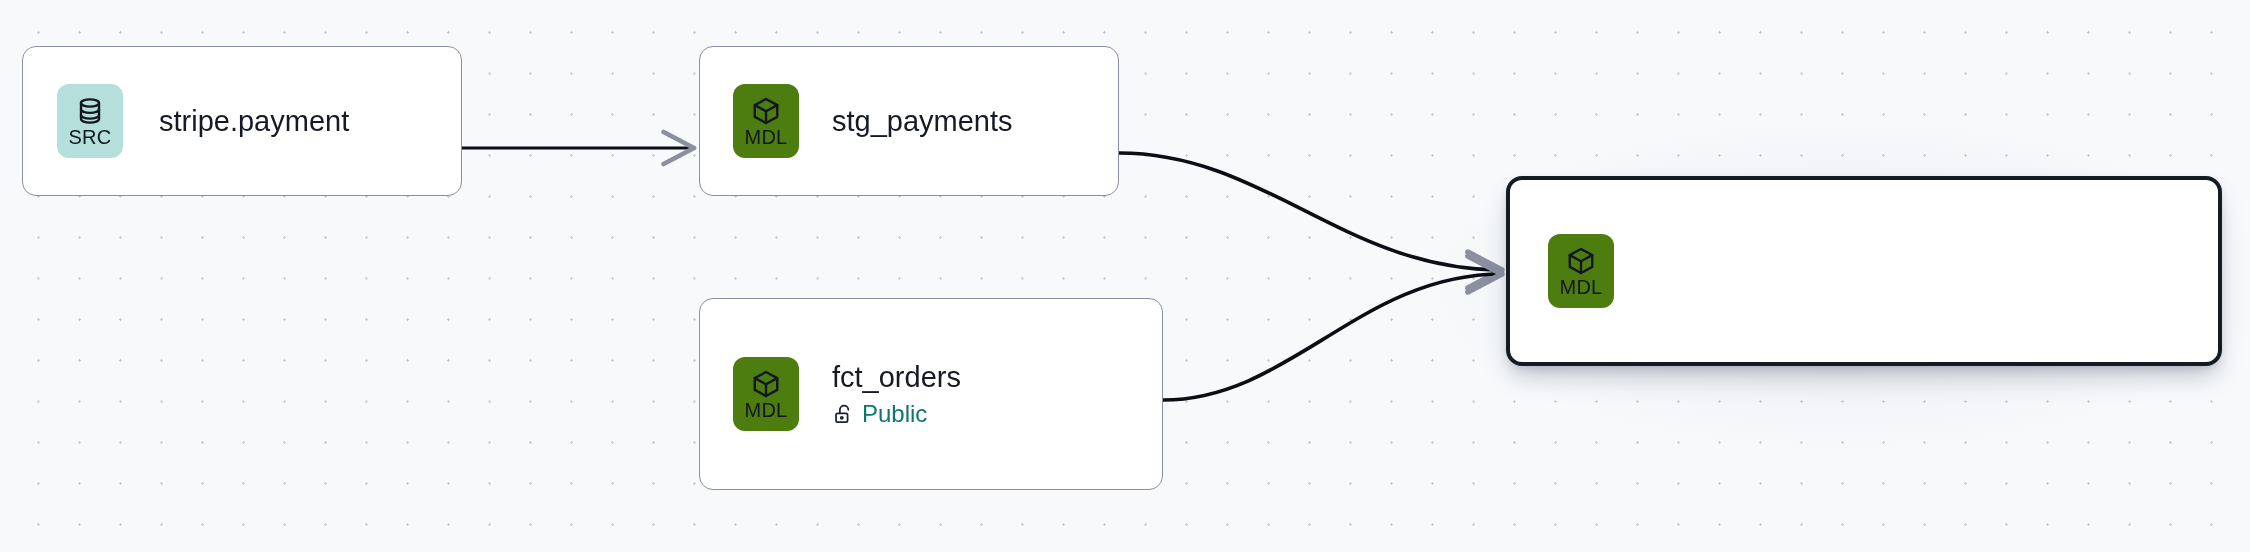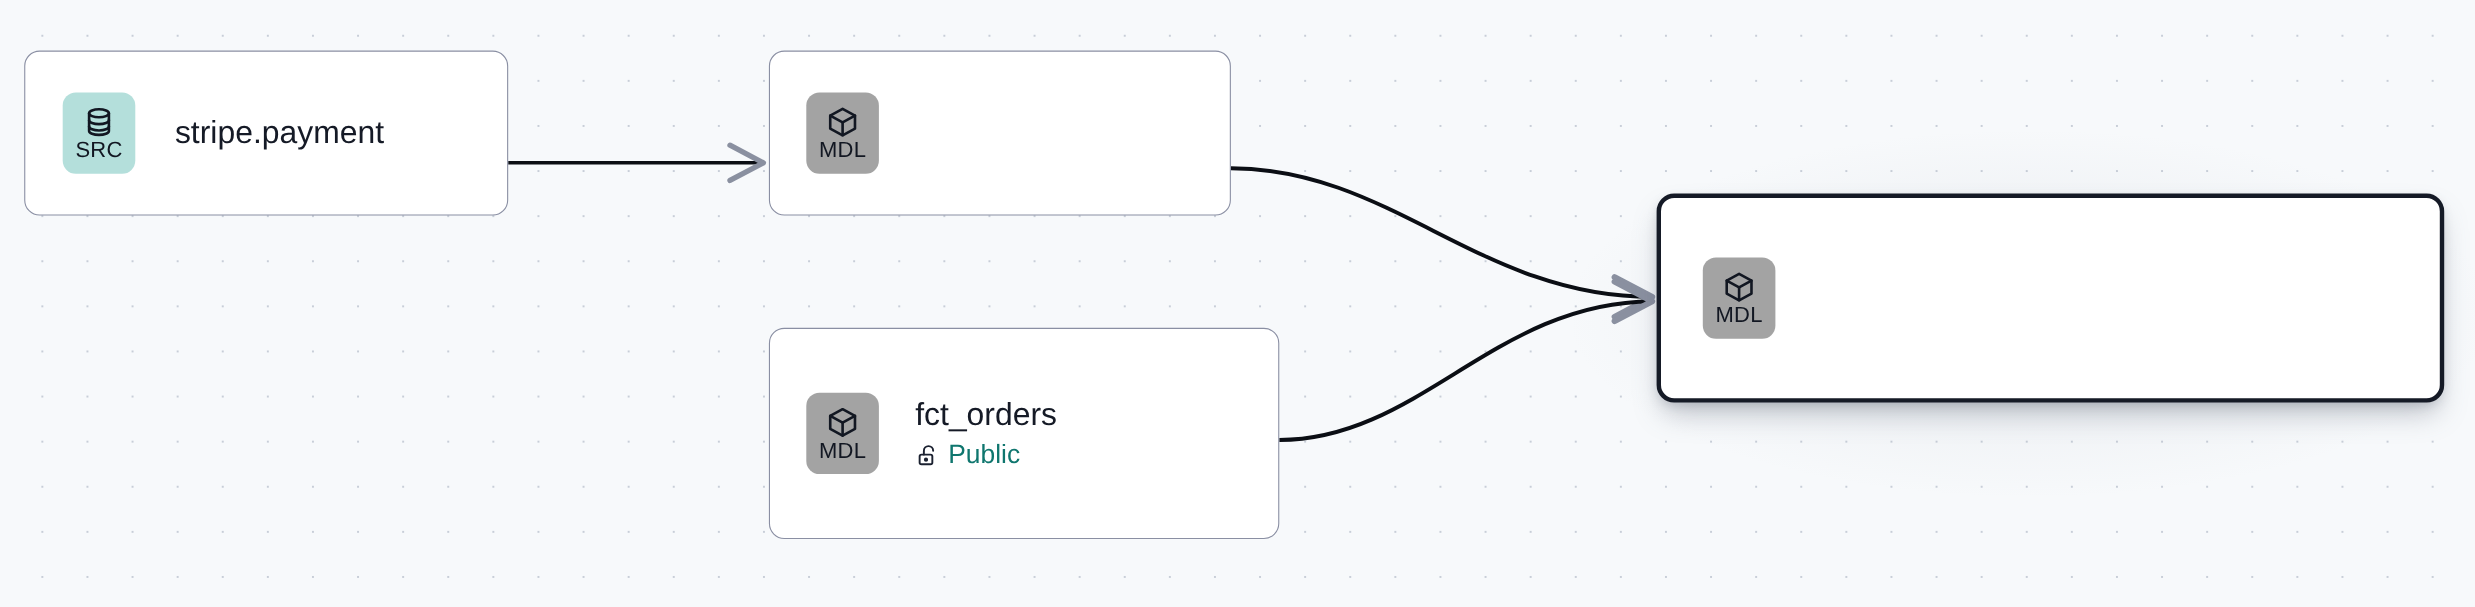--- a/index.html
+++ b/index.html
@@ -69,21 +69,21 @@
     width: 66px;
     height: 74px;
     border-radius: 12px;
     display: flex;
     flex-direction: column;
     align-items: center;
     justify-content: center;
     gap: 1px;
   }
   .badge.src { background: #b4dfdb; }
-  .badge.mdl { background: #a3a3a3; }
+  .badge.mdl { background: #4d7c0f; }
 
   .badge svg { display: block; }
 
   .badge-text {
     font-size: 20px;
     line-height: 20px;
     letter-spacing: 0.2px;
     color: #121722;
     font-family: "Liberation Sans", sans-serif;
   }
@@ -159,20 +159,23 @@
   <div class="node" id="node-stg-payments">
     <div class="badge mdl">
       <span>
         <svg width="30" height="30" viewBox="0 0 24 24" fill="none" stroke="#121722" stroke-width="1.9" stroke-linecap="round" stroke-linejoin="round">
           <path d="M12 2.4 L21 7.3 L21 16.7 L12 21.6 L3 16.7 L3 7.3 Z"></path>
           <path d="M3 7.3 L12 12.2 L21 7.3"></path>
           <path d="M12 12.2 L12 21.6"></path>
         </svg>
       </span>
       <span class="badge-text">MDL</span>
+    </div>
+    <div class="node-body">
+      <div class="node-title">stg_payments</div>
     </div>
   </div>
 
   <div class="node" id="node-fct-orders">
     <div class="badge mdl">
       <span>
         <svg width="30" height="30" viewBox="0 0 24 24" fill="none" stroke="#121722" stroke-width="1.9" stroke-linecap="round" stroke-linejoin="round">
           <path d="M12 2.4 L21 7.3 L21 16.7 L12 21.6 L3 16.7 L3 7.3 Z"></path>
           <path d="M3 7.3 L12 12.2 L21 7.3"></path>
           <path d="M12 12.2 L12 21.6"></path>

